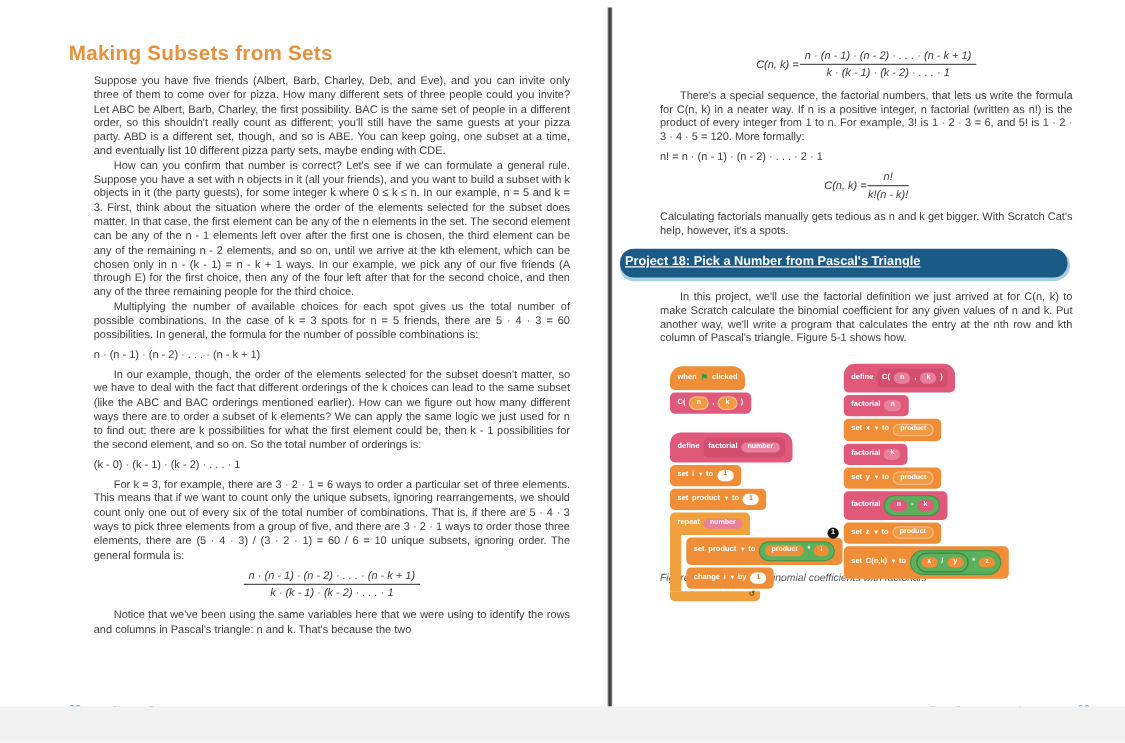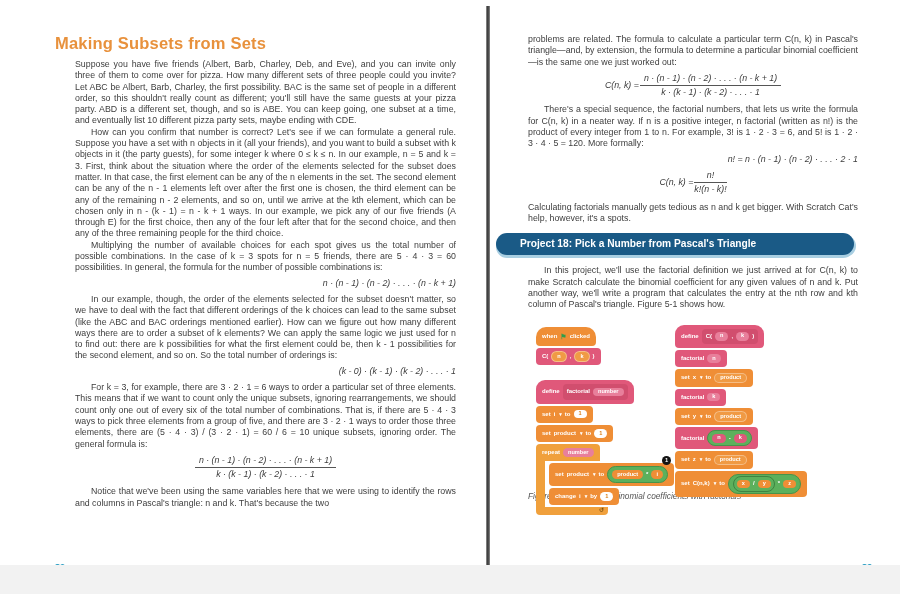--- a/index.html
+++ b/index.html
@@ -15,35 +15,35 @@
   .bottom-strip { position:absolute; left:0; top:579px; width:900px; height:15px; background:#dadcdd; }
 
   
   .heading { position:absolute; left:55px; top:34px; font-size:16.5px; font-weight:bold;
              color:#E8913C; letter-spacing:0.2px; }
   .col { font-size:8.8px; line-height:11.3px; color:#3d3d3d; text-align:justify; }
   .lcol { position:absolute; left:75px; top:59px; width:381px; }
   .rcol { position:absolute; left:38px; top:34px; width:330px; }
   .col p { margin:0; }
   .col p.ind { text-indent:16px; }
-  .formula { text-align:right; font-style:italic; margin:4px 0 5px; color:#3d3d3d; }
+  .formula { text-align:left; margin:4px 0 5px; color:#3d3d3d; }
   .fracline { display:flex; justify-content:center; align-items:center; gap:1px; font-style:italic; margin:5px 0 6px; }
   .frac { display:inline-block; text-align:center; }
   .frac .num { display:block; border-bottom:1px solid #555; padding:0 4px 1px; }
   .frac .den { display:block; padding-top:1px; }
 
   .lfooter { position:absolute; left:55px; top:562px; font-size:7.8px; color:#3f3f3f; }
   .rfooter { position:absolute; right:28px; top:562px; font-size:7.8px; color:#3f3f3f; }
   .pnum { color:#2E9FC4; font-weight:bold; font-size:9px; }
   .lfooter .pnum { margin-right:24px; }
   .rfooter .flabel { margin-right:26px; }
 
   .project-bar { margin:9px 0 10px -32px; width:358px; background:#1A5A86; color:#fff;
-                 font-weight:bold; font-size:10.2px; padding:5px 10px 6px 24px;
-                 border-radius:11px; box-shadow:2px 2px 0 #A9CFE2, 0 3px 0 #A9CFE2; }
+                 font-weight:bold; font-size:10.2px; padding:5px 10px 6px 4px;
+                 border-radius:11px; box-shadow:2px 2px 0 #A9CFE2, 0 3px 0 #A9CFE2;text-decoration:underline; }
 
   .caption { font-style:italic; font-size:8.3px; color:#555; margin-top:5px; text-align:left; }
 
   
   .figure { position:relative; height:166px; margin-top:14px; }
   .stack { position:absolute; display:flex; flex-direction:column; align-items:flex-start; gap:2px; }
   .sb { display:flex; align-items:center; gap:3px; width:max-content;
         border-radius:4px; color:#fff; font-size:6px; font-weight:bold; padding:3px 6px; }
   .sb.hat { border-radius:9px 9px 4px 4px; padding:4px 6px; }
   .pink   { background:#E0587A; }
@@ -98,21 +98,20 @@
     </div>
     <div class="lfooter">
       <span class="pnum">82</span><span>Chapter 5</span>
     </div>
   </div>
 
   <div class="gutter"></div>
 
   <div class="page page-right">
     <div class="rcol col">
-      <p>problems are related. The formula to calculate a particular term C(n, k) in Pascal's triangle—and, by extension, the formula to determine a particular binomial coefficient—is the same one we just worked out:</p>
       <div class="fracline">
         <span>C(n, k) =</span>
         <span class="frac">
           <span class="num">n · (n - 1) · (n - 2) · . . . · (n - k + 1)</span>
           <span class="den">k · (k - 1) · (k - 2) · . . . · 1</span>
         </span>
       </div>
       <p class="ind">There's a special sequence, the factorial numbers, that lets us write the formula for C(n, k) in a neater way. If n is a positive integer, n factorial (written as n!) is the product of every integer from 1 to n. For example, 3! is 1 · 2 · 3 = 6, and 5! is 1 · 2 · 3 · 4 · 5 = 120. More formally:</p>
       <div class="formula">n! = n · (n - 1) · (n - 2) · . . . · 2 · 1</div>
       <div class="fracline">

